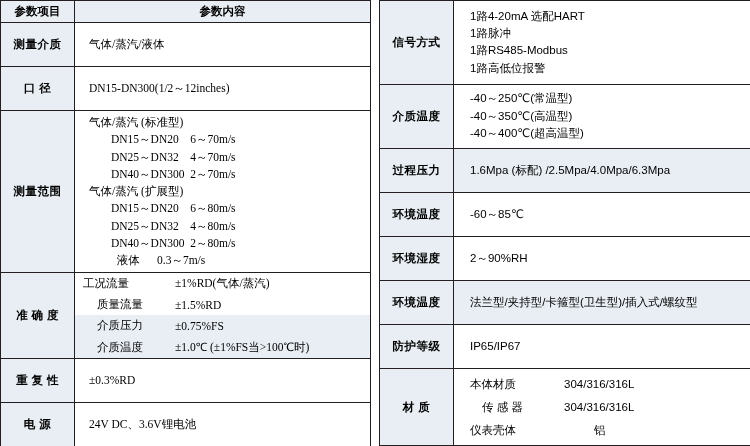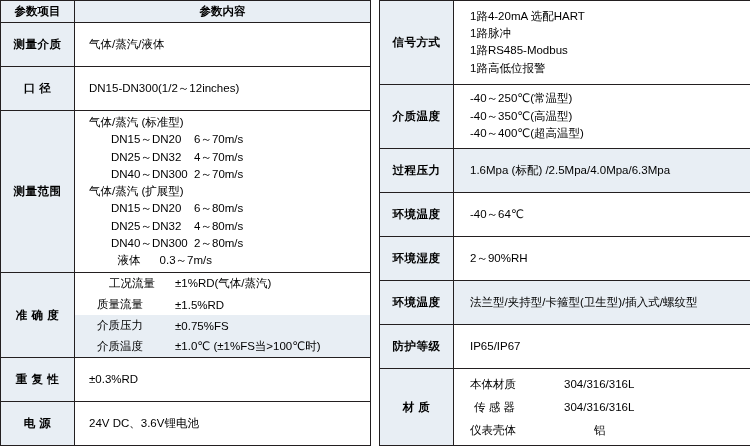--- a/index.html
+++ b/index.html
@@ -24,20 +24,21 @@
     color: #000;
   }
   td {
     border: 1px solid #231f20;
     padding: 0;
     vertical-align: middle;
   }
   .left-table {
     width: 370px;
     height: 446px;
+    font-family: Liberation Serif, serif;
   }
   .right-table {
     width: 372px;
     height: 446px;
   }
   .hdr {
     background: #e8eef4;
     text-align: center;
     font-weight: bold;
     height: 22px;
@@ -103,21 +104,21 @@
       <tr>
         <td class="lbl">准 确 度</td>
         <td style="padding:0">
           <table style="width:100%;border-collapse:collapse">
             <colgroup>
                 <col style="width:100px">
                 <col>
               </colgroup>
             <tbody>
               <tr>
-                <td style="border:none;padding:3px 0 3px 34px">工况流量</td>
+                <td style="border:none;padding:3px 0 3px 8px">工况流量</td>
                 <td style="border:none;padding:3px 0">±1%RD(气体/蒸汽)</td>
               </tr>
               <tr>
                 <td style="border:none;padding:3px 0 3px 22px">质量流量</td>
                 <td style="border:none;padding:3px 0">±1.5%RD</td>
               </tr>
               <tr class="shaded">
                 <td class="shaded" style="border:none;padding:3px 0 3px 22px">介质压力</td>
                 <td class="shaded" style="border:none;padding:3px 0">±0.75%FS</td>
               </tr>
@@ -162,21 +163,21 @@
           <span class="ln">-40～350℃(高温型)</span>
           <span class="ln">-40～400℃(超高温型)</span>
         </td>
       </tr>
       <tr>
         <td class="lbl shaded" style="height:26px">过程压力</td>
         <td class="val shaded">1.6Mpa (标配) /2.5Mpa/4.0Mpa/6.3Mpa</td>
       </tr>
       <tr>
         <td class="lbl" style="height:26px">环境温度</td>
-        <td class="val">-40～64℃</td>
+        <td class="val">-60～85℃</td>
       </tr>
       <tr>
         <td class="lbl" style="height:26px">环境湿度</td>
         <td class="val">2～90%RH</td>
       </tr>
       <tr>
         <td class="lbl shaded" style="height:26px">环境温度</td>
         <td class="val shaded">法兰型/夹持型/卡箍型(卫生型)/插入式/螺纹型</td>
       </tr>
       <tr>
@@ -190,21 +191,21 @@
             <colgroup>
                 <col style="width:110px">
                 <col>
               </colgroup>
             <tbody>
               <tr>
                 <td style="border:none;padding:4px 0 4px 16px">本体材质</td>
                 <td style="border:none;padding:4px 0">304/316/316L</td>
               </tr>
               <tr>
-                <td style="border:none;padding:4px 0 4px 20px">传 感 器</td>
+                <td style="border:none;padding:4px 0 4px 28px">传 感 器</td>
                 <td style="border:none;padding:4px 0">304/316/316L</td>
               </tr>
               <tr>
                 <td style="border:none;padding:4px 0 4px 16px">仪表壳体</td>
                 <td style="border:none;padding:4px 0;padding-left:30px">铝</td>
               </tr>
             </tbody>
           </table>
         </td>
       </tr>

